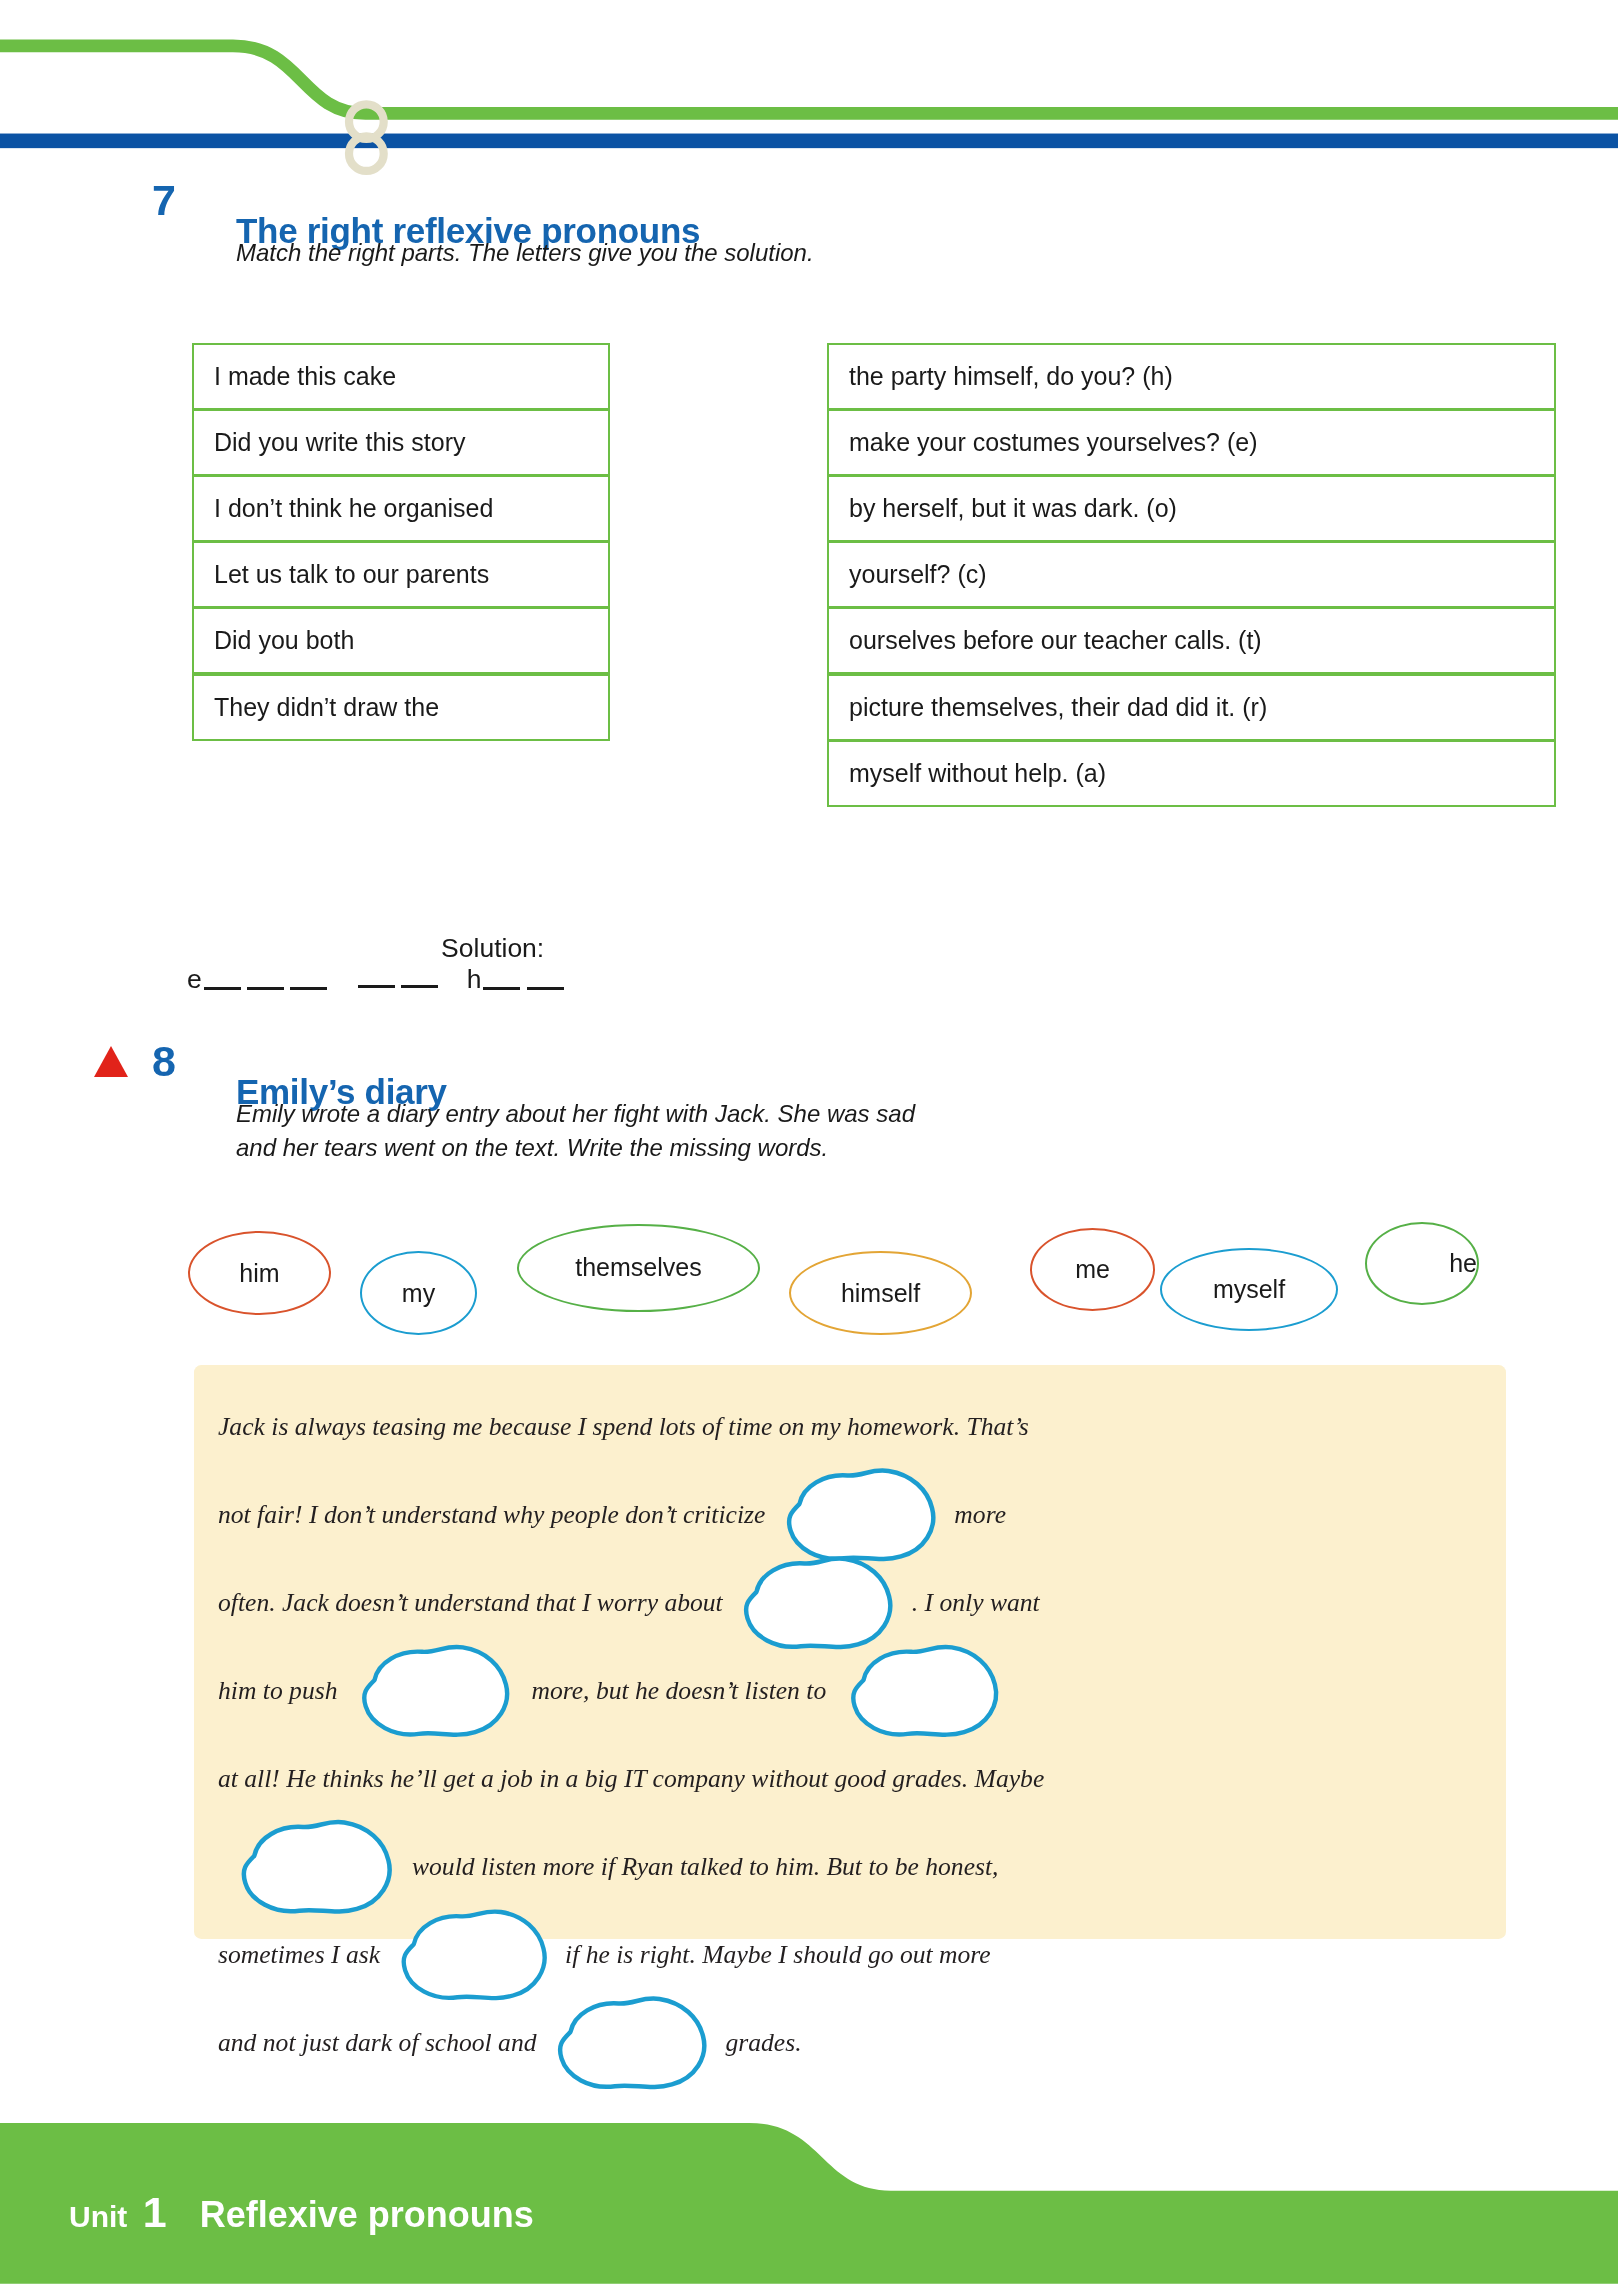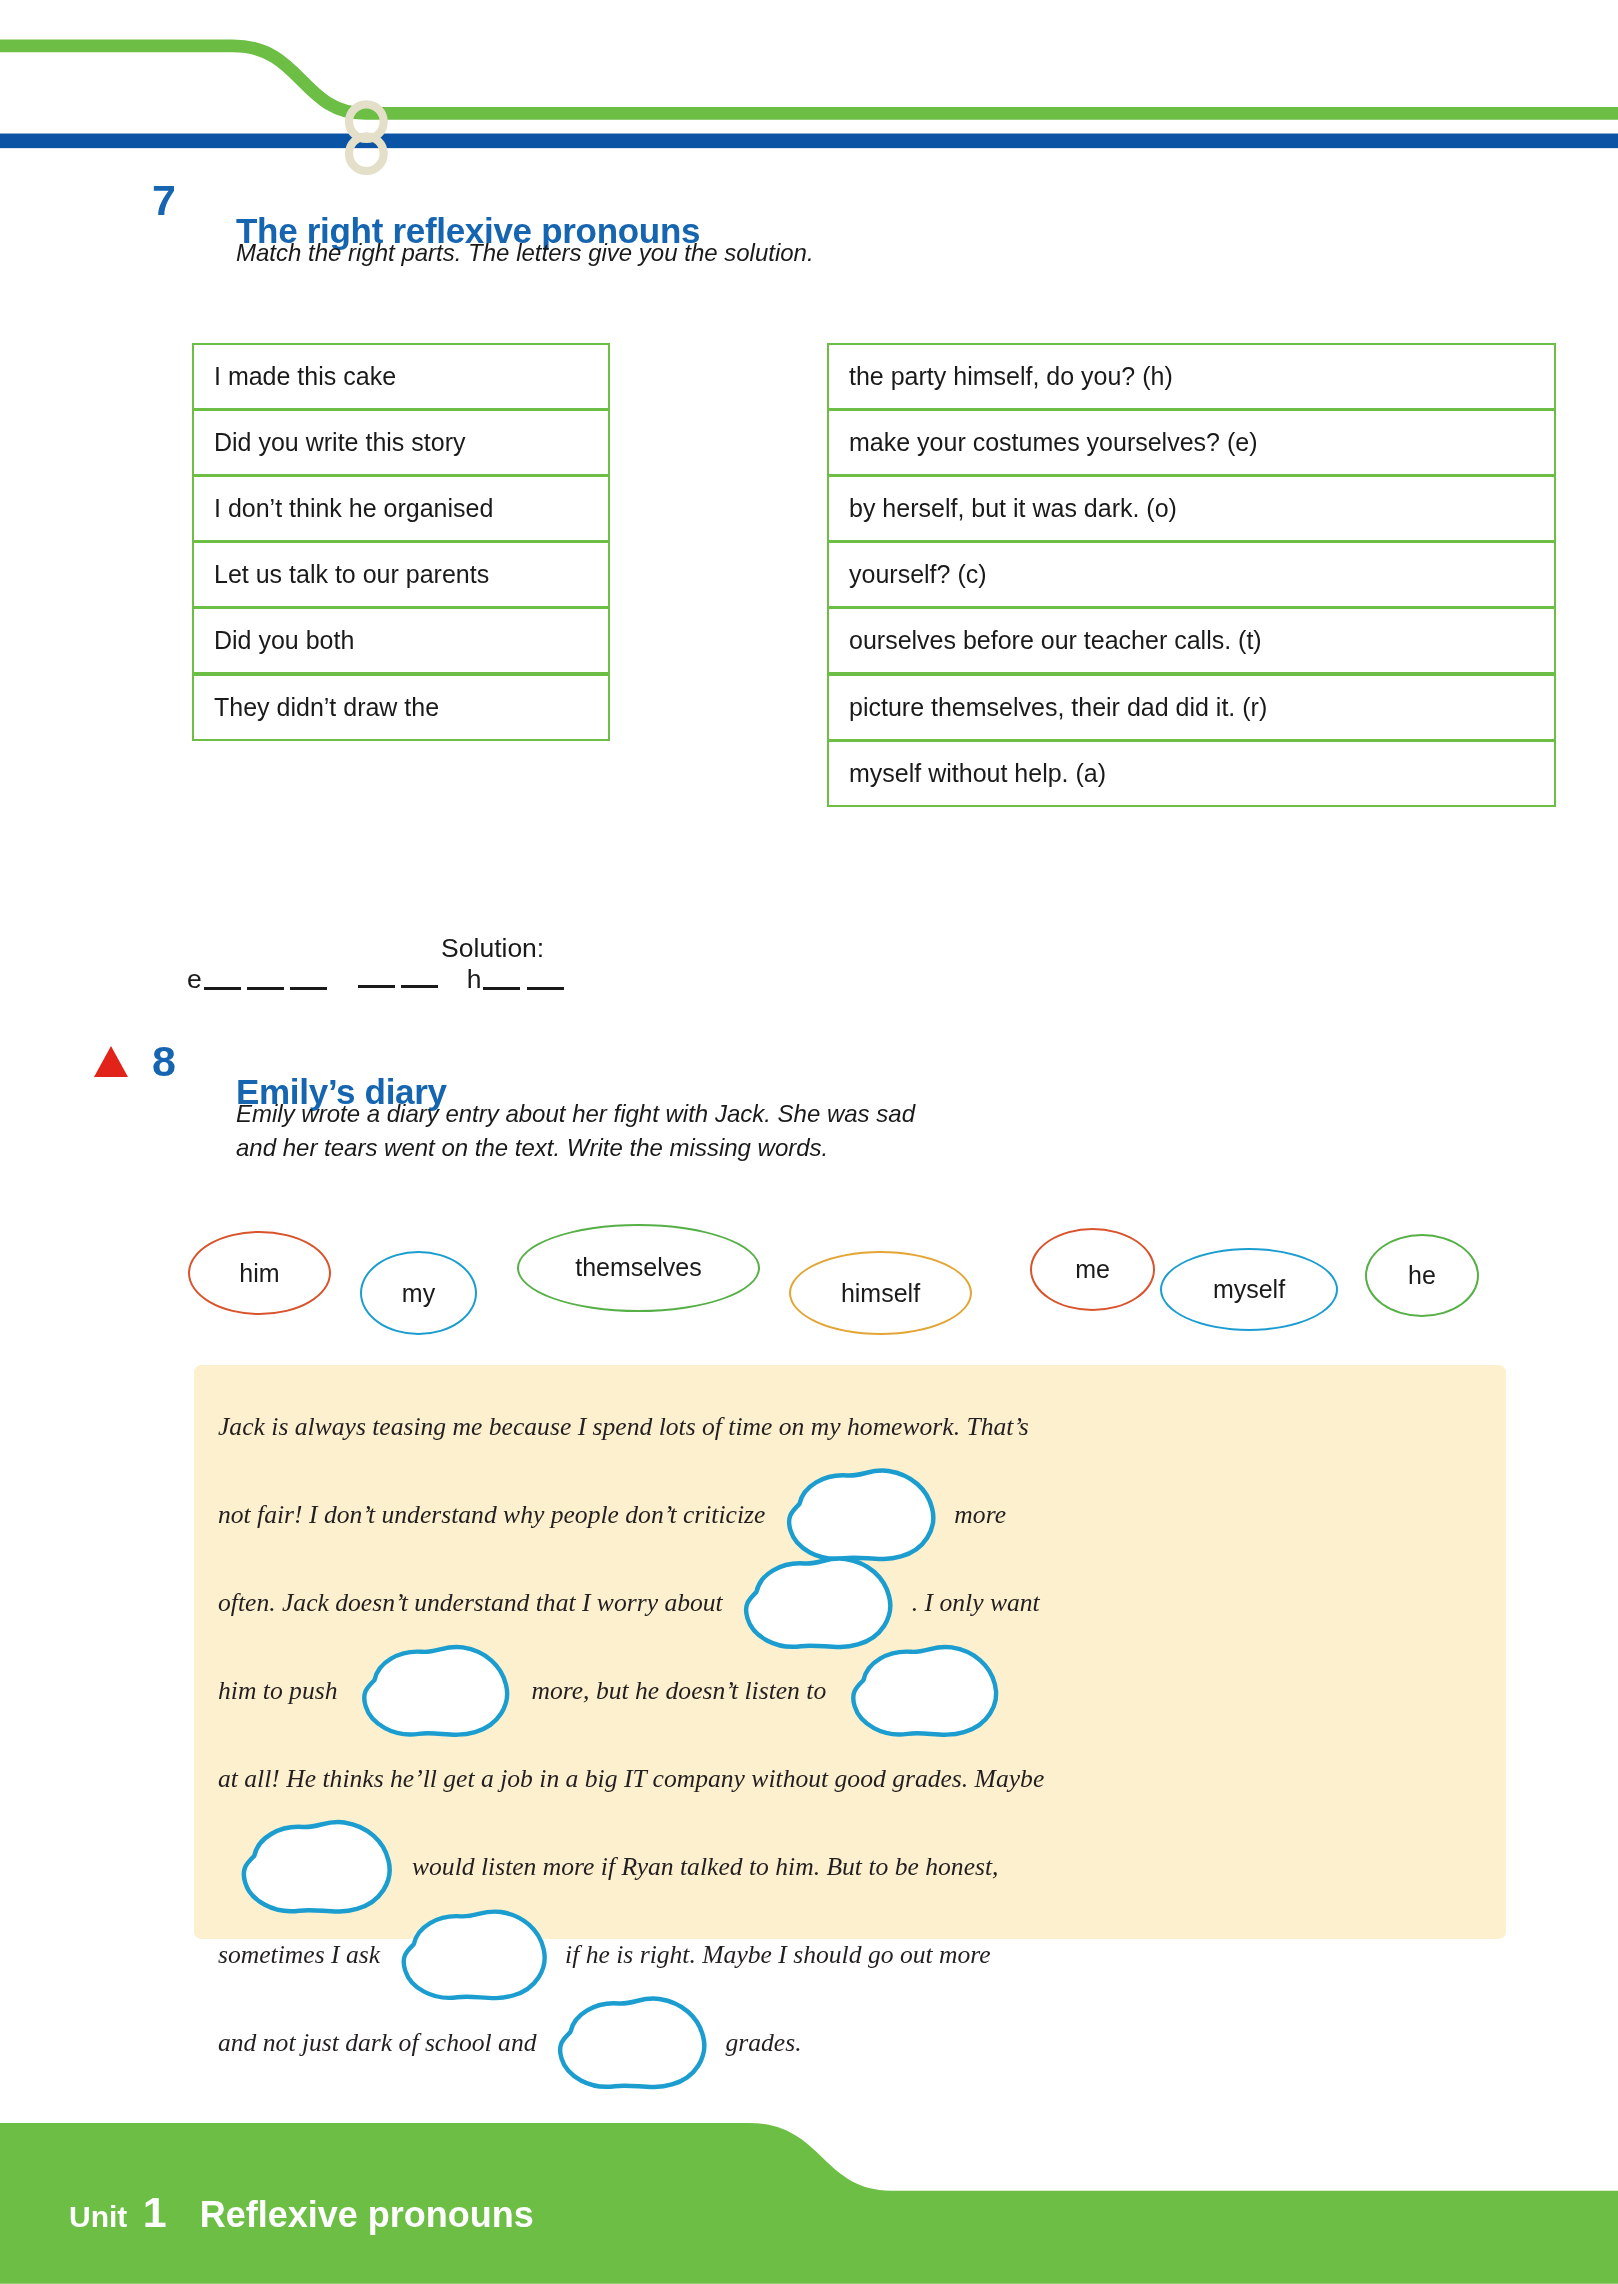--- a/index.html
+++ b/index.html
@@ -204,21 +204,21 @@
     </div>
     <div class="bubble" style="left: 789px; top: 29px; width: 179px; height: 80px; border: 2.7px solid rgb(227, 165, 53);">
       <span>himself</span>
     </div>
     <div class="bubble" style="left: 1030px; top: 5.5px; width: 121px; height: 79px; border: 2.7px solid rgb(217, 83, 44);">
       <span>me</span>
     </div>
     <div class="bubble" style="left: 1160px; top: 25.6px; width: 174px; height: 79px; border: 2.7px solid rgb(27, 157, 208);">
       <span>myself</span>
     </div>
-    <div class="bubble" style="left: 1365px; top: 12px; width: 110px; height: 79px; border: 2.7px solid rgb(86, 176, 71);">
+    <div class="bubble" style="left: 1365px; top: 0; width: 110px; height: 79px; border: 2.7px solid rgb(86, 176, 71); justify-content: flex-end;">
       <span>he</span>
     </div>
   </div>
 
 <div id="diary">
   <div id="diary-text">
       <div class="d-line">
         <span class="txt">Jack is always teasing me because I spend lots of time on my homework. That’s</span>
       </div>
       <div class="d-line">

